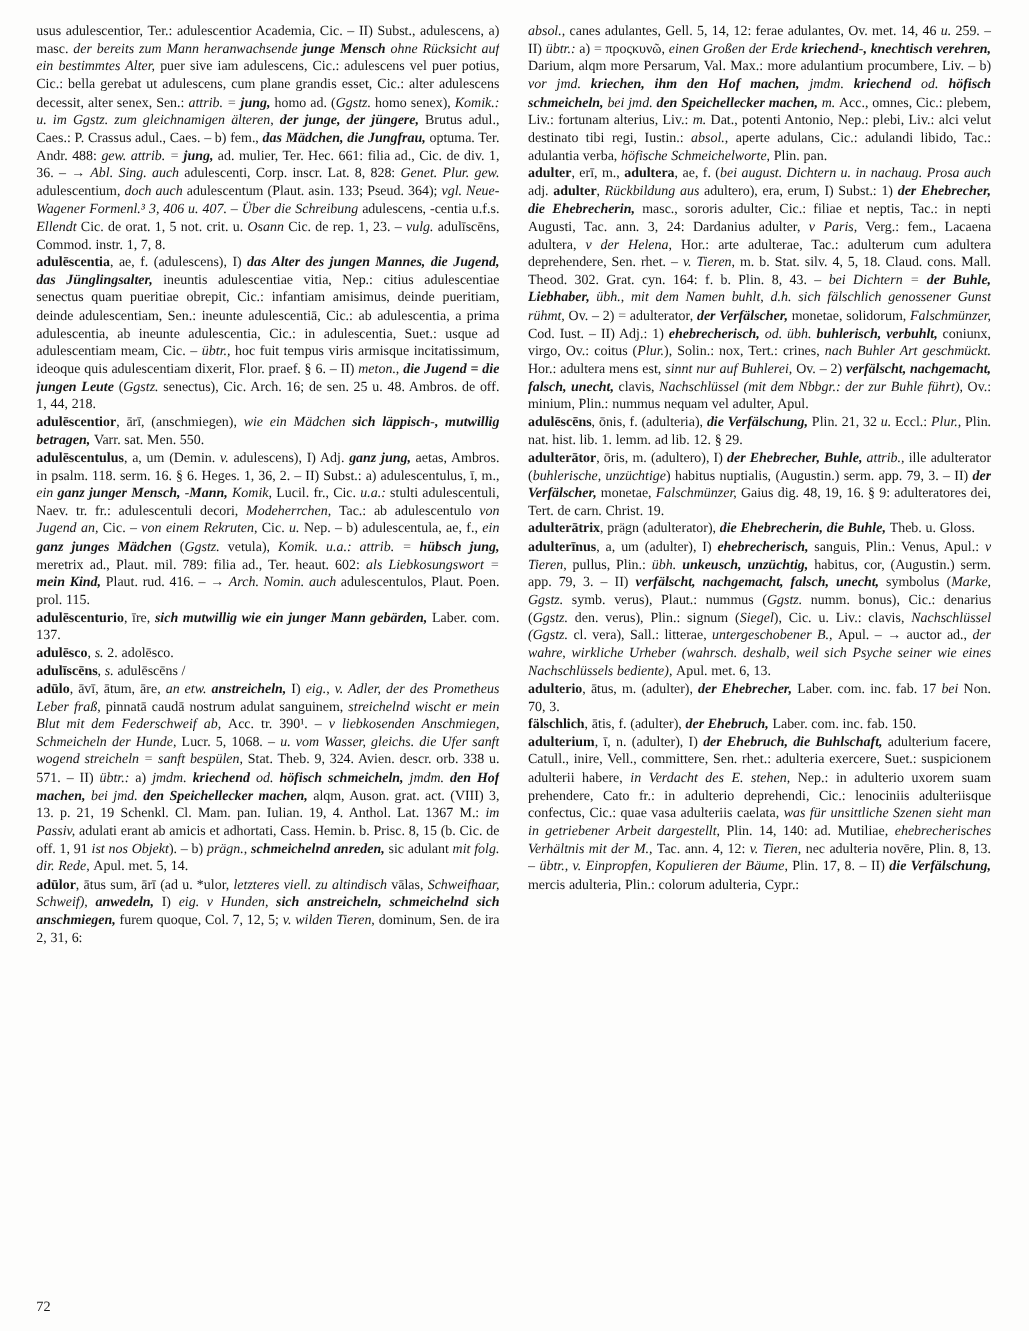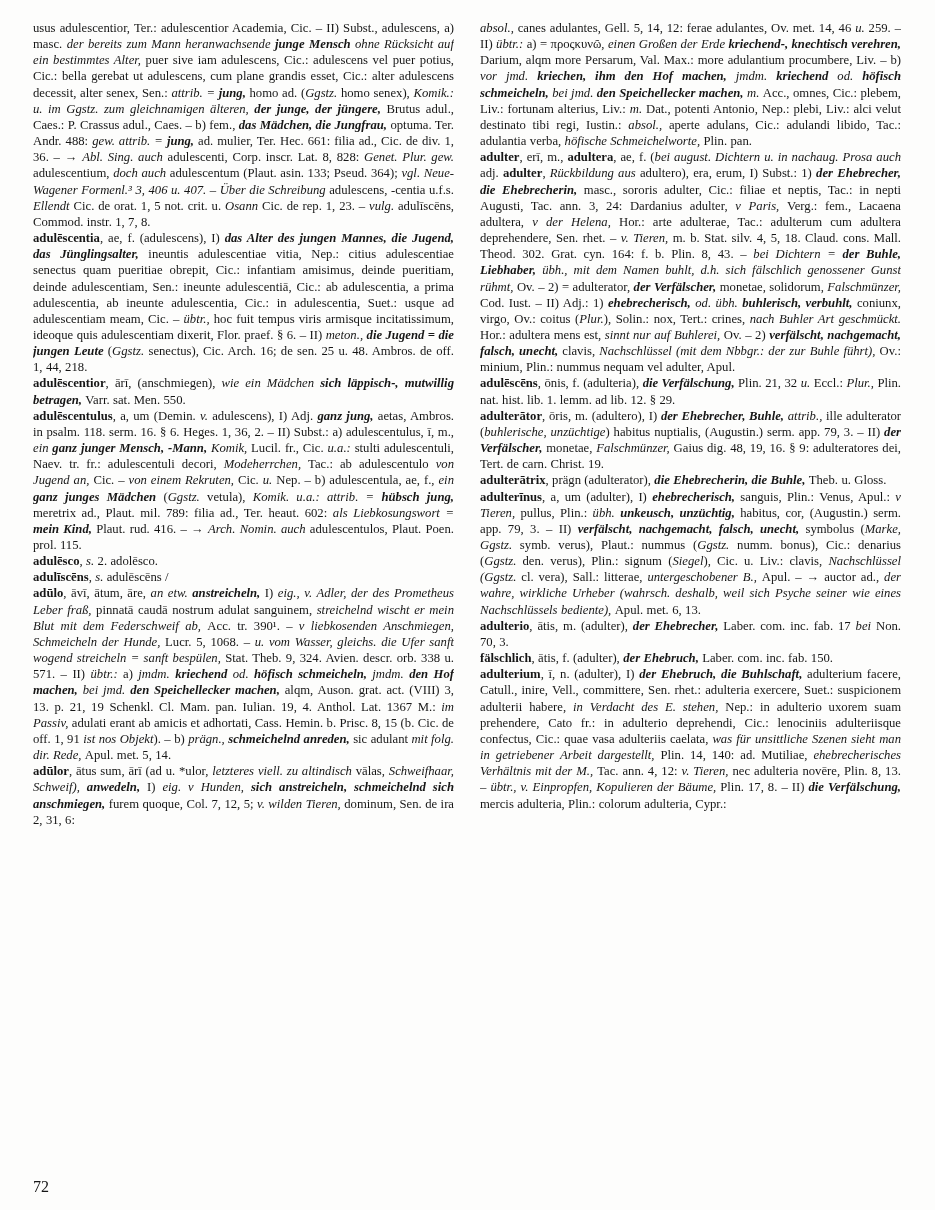--- a/index.html
+++ b/index.html
@@ -8,43 +8,44 @@
         font-family:"Liberation Serif","DejaVu Serif",serif;}
   .textblock{position:absolute;left:33px;top:20px;width:869px;height:1134px;
              display:flex;gap:26px;overflow:hidden;}
   .col{width:421px;flex:0 0 421px;font-size:12.7px;line-height:16.15px;
        text-align:justify;overflow:hidden;word-spacing:0.2px;}
   .col p{margin:0;padding:0;}
   .seg-p{font-style:normal;font-weight:normal;}
   .seg-i{font-style:italic;}
   .seg-b{font-weight:bold;margin-top:26px;}
   .seg-bi{font-weight:bold;font-style:italic;}
-  .pagenum{position:absolute;left:33px;bottom:14px;font-size:16px;color:#161616;}
+  .pagenum{position:absolute;left:33px;bottom:14px;font-size:13px;color:#161616;}
 </style>
 </head>
 <body>
 
 <div class="page">
   <div class="textblock">
     <div class="col">
         <p><span class="seg-p">usus adulescentior, Ter.: adulescentior Academia, Cic. – II) Subst., adulescens, a) masc. </span><span class="seg-i">der bereits zum Mann heranwachsende </span><span class="seg-bi">junge Mensch </span><span class="seg-i">ohne Rücksicht auf ein bestimmtes Alter, </span><span class="seg-p">puer sive iam adulescens, Cic.: adulescens vel puer potius, Cic.: bella gerebat ut adulescens, cum plane grandis esset, Cic.: alter adulescens decessit, alter senex, Sen.: </span><span class="seg-i">attrib. = </span><span class="seg-bi">jung, </span><span class="seg-p">homo ad. (</span><span class="seg-i">Ggstz. </span><span class="seg-p">homo senex), </span><span class="seg-i">Komik.: u. im Ggstz. zum gleichnamigen älteren, </span><span class="seg-bi">der junge, der jüngere, </span><span class="seg-p">Brutus adul., Caes.: P. Crassus adul., Caes. – b) fem., </span><span class="seg-bi">das Mädchen, die Jungfrau, </span><span class="seg-p">optuma. Ter. Andr. 488: </span><span class="seg-i">gew. attrib. = </span><span class="seg-bi">jung, </span><span class="seg-p">ad. mulier, Ter. Hec. 661: filia ad., Cic. de div. 1, 36. – → </span><span class="seg-i">Abl. Sing. auch </span><span class="seg-p">adulescenti, Corp. inscr. Lat. 8, 828: </span><span class="seg-i">Genet. Plur. gew. </span><span class="seg-p">adulescentium, </span><span class="seg-i">doch auch </span><span class="seg-p">adulescentum (Plaut. asin. 133; Pseud. 364); </span><span class="seg-i">vgl. Neue-Wagener Formenl.³ 3, 406 u. 407. – Über die Schreibung </span><span class="seg-p">adulescens, -centia u.f.s. </span><span class="seg-i">Ellendt </span><span class="seg-p">Cic. de orat. 1, 5 not. crit. u. </span><span class="seg-i">Osann </span><span class="seg-p">Cic. de rep. 1, 23. – </span><span class="seg-i">vulg. </span><span class="seg-p">adulīscēns, Commod. instr. 1, 7, 8.</span></p>
         <p><span class="seg-b">adulēscentia</span><span class="seg-p">, ae, f. (adulescens), I) </span><span class="seg-bi">das Alter des jungen Mannes, die Jugend, das Jünglingsalter, </span><span class="seg-p">ineuntis adulescentiae vitia, Nep.: citius adulescentiae senectus quam pueritiae obrepit, Cic.: infantiam amisimus, deinde pueritiam, deinde adulescentiam, Sen.: ineunte adulescentiā, Cic.: ab adulescentia, a prima adulescentia, ab ineunte adulescentia, Cic.: in adulescentia, Suet.: usque ad adulescentiam meam, Cic. – </span><span class="seg-i">übtr., </span><span class="seg-p">hoc fuit tempus viris armisque incitatissimum, ideoque quis adulescentiam dixerit, Flor. praef. § 6. – II) </span><span class="seg-i">meton., </span><span class="seg-bi">die Jugend = die jungen Leute </span><span class="seg-p">(</span><span class="seg-i">Ggstz. </span><span class="seg-p">senectus), Cic. Arch. 16; de sen. 25 u. 48. Ambros. de off. 1, 44, 218.</span></p>
         <p><span class="seg-b">adulēscentior</span><span class="seg-p">, ārī, (anschmiegen), </span><span class="seg-i">wie ein Mädchen </span><span class="seg-bi">sich läppisch-, mutwillig betragen, </span><span class="seg-p">Varr. sat. Men. 550.</span></p>
         <p><span class="seg-b">adulēscentulus</span><span class="seg-p">, a, um (Demin. </span><span class="seg-i">v. </span><span class="seg-p">adulescens), I) Adj. </span><span class="seg-bi">ganz jung, </span><span class="seg-p">aetas, Ambros. in psalm. 118. serm. 16. § 6. Heges. 1, 36, 2. – II) Subst.: a) adulescentulus, ī, m., </span><span class="seg-i">ein </span><span class="seg-bi">ganz junger Mensch, -Mann, </span><span class="seg-i">Komik, </span><span class="seg-p">Lucil. fr., Cic. </span><span class="seg-i">u.a.: </span><span class="seg-p">stulti adulescentuli, Naev. tr. fr.: adulescentuli decori, </span><span class="seg-i">Modeherrchen, </span><span class="seg-p">Tac.: ab adulescentulo </span><span class="seg-i">von Jugend an, </span><span class="seg-p">Cic. – </span><span class="seg-i">von einem Rekruten, </span><span class="seg-p">Cic. </span><span class="seg-i">u. </span><span class="seg-p">Nep. – b) adulescentula, ae, f., </span><span class="seg-i">ein </span><span class="seg-bi">ganz junges Mädchen </span><span class="seg-p">(</span><span class="seg-i">Ggstz. </span><span class="seg-p">vetula), </span><span class="seg-i">Komik. u.a.: attrib. = </span><span class="seg-bi">hübsch jung, </span><span class="seg-p">meretrix ad., Plaut. mil. 789: filia ad., Ter. heaut. 602: </span><span class="seg-i">als Liebkosungswort = </span><span class="seg-bi">mein Kind, </span><span class="seg-p">Plaut. rud. 416. – → </span><span class="seg-i">Arch. Nomin. auch </span><span class="seg-p">adulescentulos, Plaut. Poen. prol. 115.</span></p>
+        <p><span class="seg-b">adulēscenturio</span><span class="seg-p">, īre, </span><span class="seg-bi">sich mutwillig wie ein junger Mann gebärden, </span><span class="seg-p">Laber. com. 137.</span></p>
         <p><span class="seg-b">adulēsco</span><span class="seg-p">, </span><span class="seg-i">s. </span><span class="seg-p">2. adolēsco.</span></p>
         <p><span class="seg-b">adulīscēns</span><span class="seg-p">, </span><span class="seg-i">s. </span><span class="seg-p">adulēscēns /</span></p>
         <p><span class="seg-b">adūlo</span><span class="seg-p">, āvī, ātum, āre, </span><span class="seg-i">an etw. </span><span class="seg-bi">anstreicheln, </span><span class="seg-p">I) </span><span class="seg-i">eig., v. Adler, der des Prometheus Leber fraß, </span><span class="seg-p">pinnatā caudā nostrum adulat sanguinem, </span><span class="seg-i">streichelnd wischt er mein Blut mit dem Federschweif ab, </span><span class="seg-p">Acc. tr. 390¹. – </span><span class="seg-i">v liebkosenden Anschmiegen, Schmeicheln der Hunde, </span><span class="seg-p">Lucr. 5, 1068. – </span><span class="seg-i">u. vom Wasser, gleichs. die Ufer sanft wogend streicheln = sanft bespülen, </span><span class="seg-p">Stat. Theb. 9, 324. Avien. descr. orb. 338 u. 571. – II) </span><span class="seg-i">übtr.: </span><span class="seg-p">a) </span><span class="seg-i">jmdm. </span><span class="seg-bi">kriechend </span><span class="seg-i">od. </span><span class="seg-bi">höfisch schmeicheln, </span><span class="seg-i">jmdm. </span><span class="seg-bi">den Hof machen, </span><span class="seg-i">bei jmd. </span><span class="seg-bi">den Speichellecker machen, </span><span class="seg-p">alqm, Auson. grat. act. (VIII) 3, 13. p. 21, 19 Schenkl. Cl. Mam. pan. Iulian. 19, 4. Anthol. Lat. 1367 M.: </span><span class="seg-i">im Passiv, </span><span class="seg-p">adulati erant ab amicis et adhortati, Cass. Hemin. b. Prisc. 8, 15 (b. Cic. de off. 1, 91 </span><span class="seg-i">ist nos Objekt</span><span class="seg-p">). – b) </span><span class="seg-i">prägn., </span><span class="seg-bi">schmeichelnd anreden, </span><span class="seg-p">sic adulant </span><span class="seg-i">mit folg. dir. Rede, </span><span class="seg-p">Apul. met. 5, 14.</span></p>
         <p><span class="seg-b">adūlor</span><span class="seg-p">, ātus sum, ārī (ad u. *ulor, </span><span class="seg-i">letzteres viell. zu altindisch </span><span class="seg-p">vālas, </span><span class="seg-i">Schweifhaar, Schweif), </span><span class="seg-bi">anwedeln, </span><span class="seg-p">I) </span><span class="seg-i">eig. v Hunden, </span><span class="seg-bi">sich anstreicheln, schmeichelnd sich anschmiegen, </span><span class="seg-p">furem quoque, Col. 7, 12, 5; </span><span class="seg-i">v. wilden Tieren, </span><span class="seg-p">dominum, Sen. de ira 2, 31, 6:</span></p>
       </div>
     <div class="col">
         <p><span class="seg-i">absol., </span><span class="seg-p">canes adulantes, Gell. 5, 14, 12: ferae adulantes, Ov. met. 14, 46 </span><span class="seg-i">u. </span><span class="seg-p">259. – II) </span><span class="seg-i">übtr.: </span><span class="seg-p">a) = προςκυνῶ, </span><span class="seg-i">einen Großen der Erde </span><span class="seg-bi">kriechend-, knechtisch verehren, </span><span class="seg-p">Darium, alqm more Persarum, Val. Max.: more adulantium procumbere, Liv. – b) </span><span class="seg-i">vor jmd. </span><span class="seg-bi">kriechen, ihm den Hof machen, </span><span class="seg-i">jmdm. </span><span class="seg-bi">kriechend </span><span class="seg-i">od. </span><span class="seg-bi">höfisch schmeicheln, </span><span class="seg-i">bei jmd. </span><span class="seg-bi">den Speichellecker machen, </span><span class="seg-i">m. </span><span class="seg-p">Acc., omnes, Cic.: plebem, Liv.: fortunam alterius, Liv.: </span><span class="seg-i">m. </span><span class="seg-p">Dat., potenti Antonio, Nep.: plebi, Liv.: alci velut destinato tibi regi, Iustin.: </span><span class="seg-i">absol., </span><span class="seg-p">aperte adulans, Cic.: adulandi libido, Tac.: adulantia verba, </span><span class="seg-i">höfische Schmeichelworte, </span><span class="seg-p">Plin. pan.</span></p>
         <p><span class="seg-b">adulter</span><span class="seg-p">, erī, m., </span><span class="seg-b">adultera</span><span class="seg-p">, ae, f. (</span><span class="seg-i">bei august. Dichtern u. in nachaug. Prosa auch </span><span class="seg-p">adj. </span><span class="seg-b">adulter</span><span class="seg-p">, </span><span class="seg-i">Rückbildung aus </span><span class="seg-p">adultero), era, erum, I) Subst.: 1) </span><span class="seg-bi">der Ehebrecher, die Ehebrecherin, </span><span class="seg-p">masc., sororis adulter, Cic.: filiae et neptis, Tac.: in nepti Augusti, Tac. ann. 3, 24: Dardanius adulter, </span><span class="seg-i">v Paris, </span><span class="seg-p">Verg.: fem., Lacaena adultera, </span><span class="seg-i">v der Helena, </span><span class="seg-p">Hor.: arte adulterae, Tac.: adulterum cum adultera deprehendere, Sen. rhet. – </span><span class="seg-i">v. Tieren, </span><span class="seg-p">m. b. Stat. silv. 4, 5, 18. Claud. cons. Mall. Theod. 302. Grat. cyn. 164: f. b. Plin. 8, 43. – </span><span class="seg-i">bei Dichtern = </span><span class="seg-bi">der Buhle, Liebhaber, </span><span class="seg-i">übh., mit dem Namen buhlt, d.h. sich fälschlich genossener Gunst rühmt, </span><span class="seg-p">Ov. – 2) = adulterator, </span><span class="seg-bi">der Verfälscher, </span><span class="seg-p">monetae, solidorum, </span><span class="seg-i">Falschmünzer, </span><span class="seg-p">Cod. Iust. – II) Adj.: 1) </span><span class="seg-bi">ehebrecherisch, </span><span class="seg-i">od. übh. </span><span class="seg-bi">buhlerisch, verbuhlt, </span><span class="seg-p">coniunx, virgo, Ov.: coitus (</span><span class="seg-i">Plur.</span><span class="seg-p">), Solin.: nox, Tert.: crines, </span><span class="seg-i">nach Buhler Art geschmückt. </span><span class="seg-p">Hor.: adultera mens est, </span><span class="seg-i">sinnt nur auf Buhlerei, </span><span class="seg-p">Ov. – 2) </span><span class="seg-bi">verfälscht, nachgemacht, falsch, unecht, </span><span class="seg-p">clavis, </span><span class="seg-i">Nachschlüssel (mit dem Nbbgr.: der zur Buhle führt), </span><span class="seg-p">Ov.: minium, Plin.: nummus nequam vel adulter, Apul.</span></p>
         <p><span class="seg-b">adulēscēns</span><span class="seg-p">, ōnis, f. (adulteria), </span><span class="seg-bi">die Verfälschung, </span><span class="seg-p">Plin. 21, 32 </span><span class="seg-i">u. </span><span class="seg-p">Eccl.: </span><span class="seg-i">Plur., </span><span class="seg-p">Plin. nat. hist. lib. 1. lemm. ad lib. 12. § 29.</span></p>
         <p><span class="seg-b">adulterātor</span><span class="seg-p">, ōris, m. (adultero), I) </span><span class="seg-bi">der Ehebrecher, Buhle, </span><span class="seg-i">attrib., </span><span class="seg-p">ille adulterator (</span><span class="seg-i">buhlerische, unzüchtige</span><span class="seg-p">) habitus nuptialis, (Augustin.) serm. app. 79, 3. – II) </span><span class="seg-bi">der Verfälscher, </span><span class="seg-p">monetae, </span><span class="seg-i">Falschmünzer, </span><span class="seg-p">Gaius dig. 48, 19, 16. § 9: adulteratores dei, Tert. de carn. Christ. 19.</span></p>
         <p><span class="seg-b">adulterātrix</span><span class="seg-p">, prägn (adulterator), </span><span class="seg-bi">die Ehebrecherin, die Buhle, </span><span class="seg-p">Theb. u. Gloss.</span></p>
         <p><span class="seg-b">adulterīnus</span><span class="seg-p">, a, um (adulter), I) </span><span class="seg-bi">ehebrecherisch, </span><span class="seg-p">sanguis, Plin.: Venus, Apul.: </span><span class="seg-i">v Tieren, </span><span class="seg-p">pullus, Plin.: </span><span class="seg-i">übh. </span><span class="seg-bi">unkeusch, unzüchtig, </span><span class="seg-p">habitus, cor, (Augustin.) serm. app. 79, 3. – II) </span><span class="seg-bi">verfälscht, nachgemacht, falsch, unecht, </span><span class="seg-p">symbolus (</span><span class="seg-i">Marke, Ggstz. </span><span class="seg-p">symb. verus), Plaut.: nummus (</span><span class="seg-i">Ggstz. </span><span class="seg-p">numm. bonus), Cic.: denarius (</span><span class="seg-i">Ggstz. </span><span class="seg-p">den. verus), Plin.: signum (</span><span class="seg-i">Siegel</span><span class="seg-p">), Cic. u. Liv.: clavis, </span><span class="seg-i">Nachschlüssel (Ggstz. </span><span class="seg-p">cl. vera), Sall.: litterae, </span><span class="seg-i">untergeschobener B., </span><span class="seg-p">Apul. – → auctor ad., </span><span class="seg-i">der wahre, wirkliche Urheber (wahrsch. deshalb, weil sich Psyche seiner wie eines Nachschlüssels bediente), </span><span class="seg-p">Apul. met. 6, 13.</span></p>
-        <p><span class="seg-b">adulterio</span><span class="seg-p">, ātis, m. (adulter), </span><span class="seg-bi">der Ehebrecher, </span><span class="seg-p">Laber. com. inc. fab. 17 </span><span class="seg-i">bei </span><span class="seg-p">Non. 70, 3.</span></p>
+        <p><span class="seg-b">adulterio</span><span class="seg-p">, ātus, m. (adulter), </span><span class="seg-bi">der Ehebrecher, </span><span class="seg-p">Laber. com. inc. fab. 17 </span><span class="seg-i">bei </span><span class="seg-p">Non. 70, 3.</span></p>
         <p><span class="seg-b">fälschlich</span><span class="seg-p">, ātis, f. (adulter), </span><span class="seg-bi">der Ehebruch, </span><span class="seg-p">Laber. com. inc. fab. 150.</span></p>
         <p><span class="seg-b">adulterium</span><span class="seg-p">, ī, n. (adulter), I) </span><span class="seg-bi">der Ehebruch, die Buhlschaft, </span><span class="seg-p">adulterium facere, Catull., inire, Vell., committere, Sen. rhet.: adulteria exercere, Suet.: suspicionem adulterii habere, </span><span class="seg-i">in Verdacht des E. stehen, </span><span class="seg-p">Nep.: in adulterio uxorem suam prehendere, Cato fr.: in adulterio deprehendi, Cic.: lenociniis adulteriisque confectus, Cic.: quae vasa adulteriis caelata, </span><span class="seg-i">was für unsittliche Szenen sieht man in getriebener Arbeit dargestellt, </span><span class="seg-p">Plin. 14, 140: ad. Mutiliae, </span><span class="seg-i">ehebrecherisches Verhältnis mit der M., </span><span class="seg-p">Tac. ann. 4, 12: </span><span class="seg-i">v. Tieren, </span><span class="seg-p">nec adulteria novēre, Plin. 8, 13. – </span><span class="seg-i">übtr., v. Einpropfen, Kopulieren der Bäume, </span><span class="seg-p">Plin. 17, 8. – II) </span><span class="seg-bi">die Verfälschung, </span><span class="seg-p">mercis adulteria, Plin.: colorum adulteria, Cypr.:</span></p>
       </div>
   </div>
   <div class="pagenum">72</div>
 </div>
 
 </body></html>

